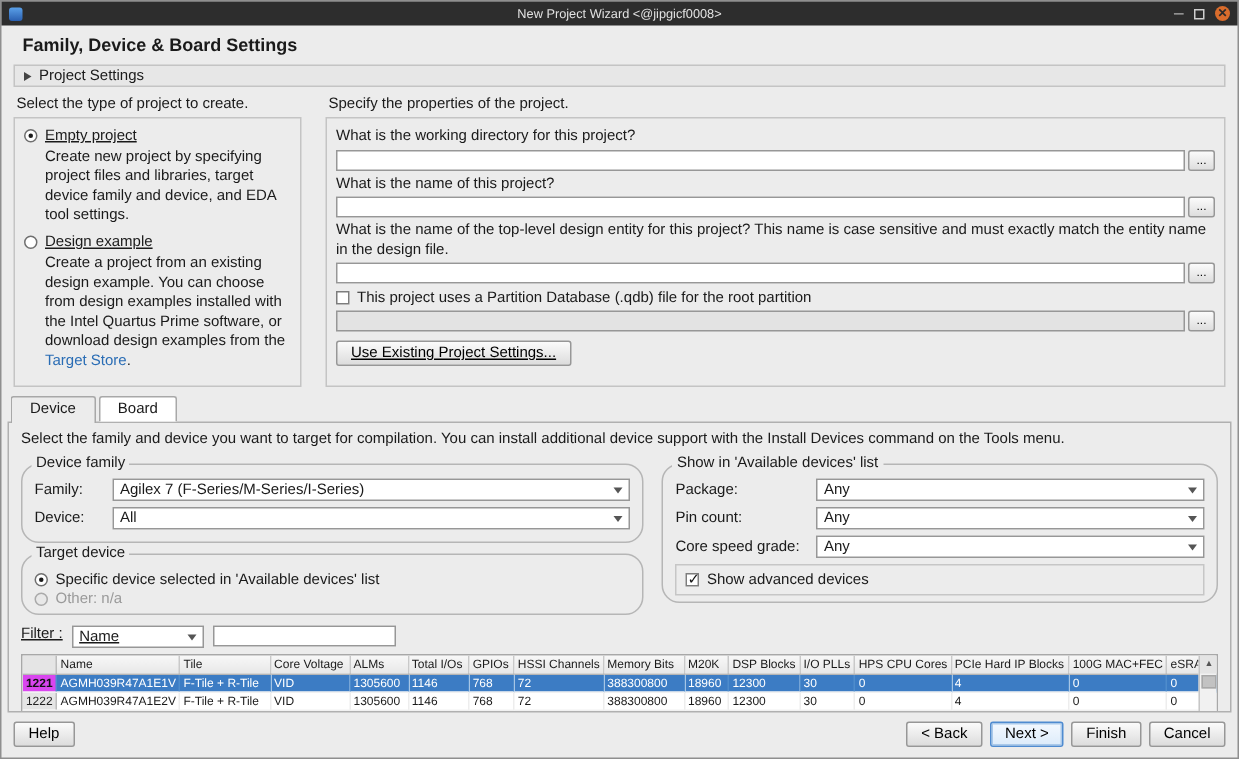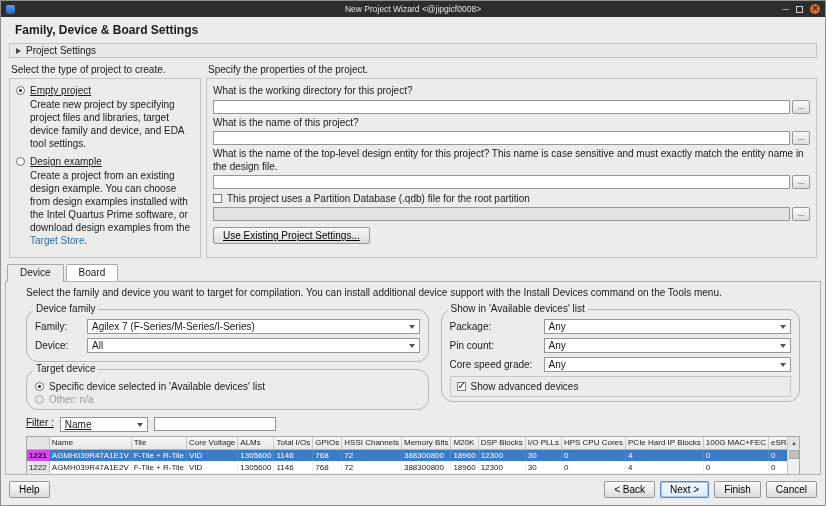--- a/index.html
+++ b/index.html
@@ -19,21 +19,21 @@
   .win-btn { color:#cfcfcf; font-size:9px; line-height:9px; }
   .max-glyph { width:7px; height:7px; border:1px solid #cfcfcf; display:inline-block; }
   .close-glyph { width:10px; height:10px; border-radius:50%; background:#d96c2c; color:#2a2a2a; font-size:8px; line-height:10px; text-align:center; display:inline-block; font-weight:bold; }
 
   .heading { font-weight:bold; font-size:12px; padding:6px 14px 2px; flex:none; }
 
   .section-bar { margin:4px 8px 2px; border:1px solid #c4c4c4; background:#e7e7e7; height:15px; display:flex; align-items:center; gap:5px; padding:0 6px; flex:none; }
   .tri-right { width:0; height:0; border-top:3px solid transparent; border-bottom:3px solid transparent; border-left:5px solid #444; display:inline-block; }
 
   
-  .panels { display:flex; gap:5px; margin:2px 8px 4px; flex:none; }
+  .panels { display:flex; gap:16px; margin:2px 8px 4px; flex:none; }
   .left-panel { width:192px; display:flex; flex-direction:column; }
   .right-panel { flex:1; display:flex; flex-direction:column; }
   .panel-title { padding:2px 2px 3px; }
   .panel-box { border:1px solid #c4c4c4; flex:1; padding:4px 6px; }
 
   .radio-row { display:flex; align-items:center; gap:5px; margin-top:2px; }
   .radio { width:9px; height:9px; border:1px solid #6f6f6f; border-radius:50%; background:#fff; position:relative; flex:none; }
   .radio.checked::after { content:''; position:absolute; left:2px; top:2px; right:2px; bottom:2px; background:#1a1a1a; border-radius:50%; }
   .radio.disabled { border-color:#aaa; background:#e8e8e8; }
   .opt-label { text-decoration:underline; }
@@ -49,21 +49,21 @@
   .checkbox { width:9px; height:9px; border:1px solid #7d7d7d; background:#fff; flex:none; position:relative; }
   .checkbox.checked::after { content:'✓'; position:absolute; top:-3px; left:0px; font-size:10px; color:#111; }
   .btn { display:inline-block; border:1px solid #979797; background:linear-gradient(#fbfbfb,#dcdcdc); border-radius:2px; padding:2px 9px; font:inherit; }
   .use-existing { margin-top:3px; text-decoration:underline; }
 
   
   .tabbar { display:flex; margin:2px 0 0 6px; position:relative; z-index:2; flex:none; }
   .tab { padding:2px 12px 3px; border:1px solid #a8a8a8; border-bottom:none; border-radius:2px 2px 0 0; background:#ffffff; margin-right:2px; }
   .tab.active { background:#ececec; margin-bottom:-1px; padding-bottom:4px; }
 
-  .device-frame { border:1px solid #b0b0b0; margin:0 4px; flex:1; padding:4px 20px 2px; display:flex; flex-direction:column; overflow:hidden; }
+  .device-frame { border:1px solid #b0b0b0; margin:0 4px; flex:1; padding:4px 8px 2px; display:flex; flex-direction:column; overflow:hidden; }
   .desc-line { margin:1px 0 4px; flex:none; }
 
   .gb-row { display:flex; gap:12px; flex:none; }
   .gb-col-left { flex:1.12; display:flex; flex-direction:column; }
   .gb-col-right { flex:1; display:flex; flex-direction:column; }
   .groupbox { border:1px solid #b6b6b6; border-radius:12px; position:relative; margin-top:7px; padding:9px 8px 4px; }
   .gb-title { position:absolute; top:-7px; left:6px; background:#ececec; padding:0 3px; }
   .form-row { display:flex; align-items:center; gap:6px; margin-bottom:4px; }
   .form-label { width:46px; flex:none; }
   .form-label2 { width:88px; flex:none; }

